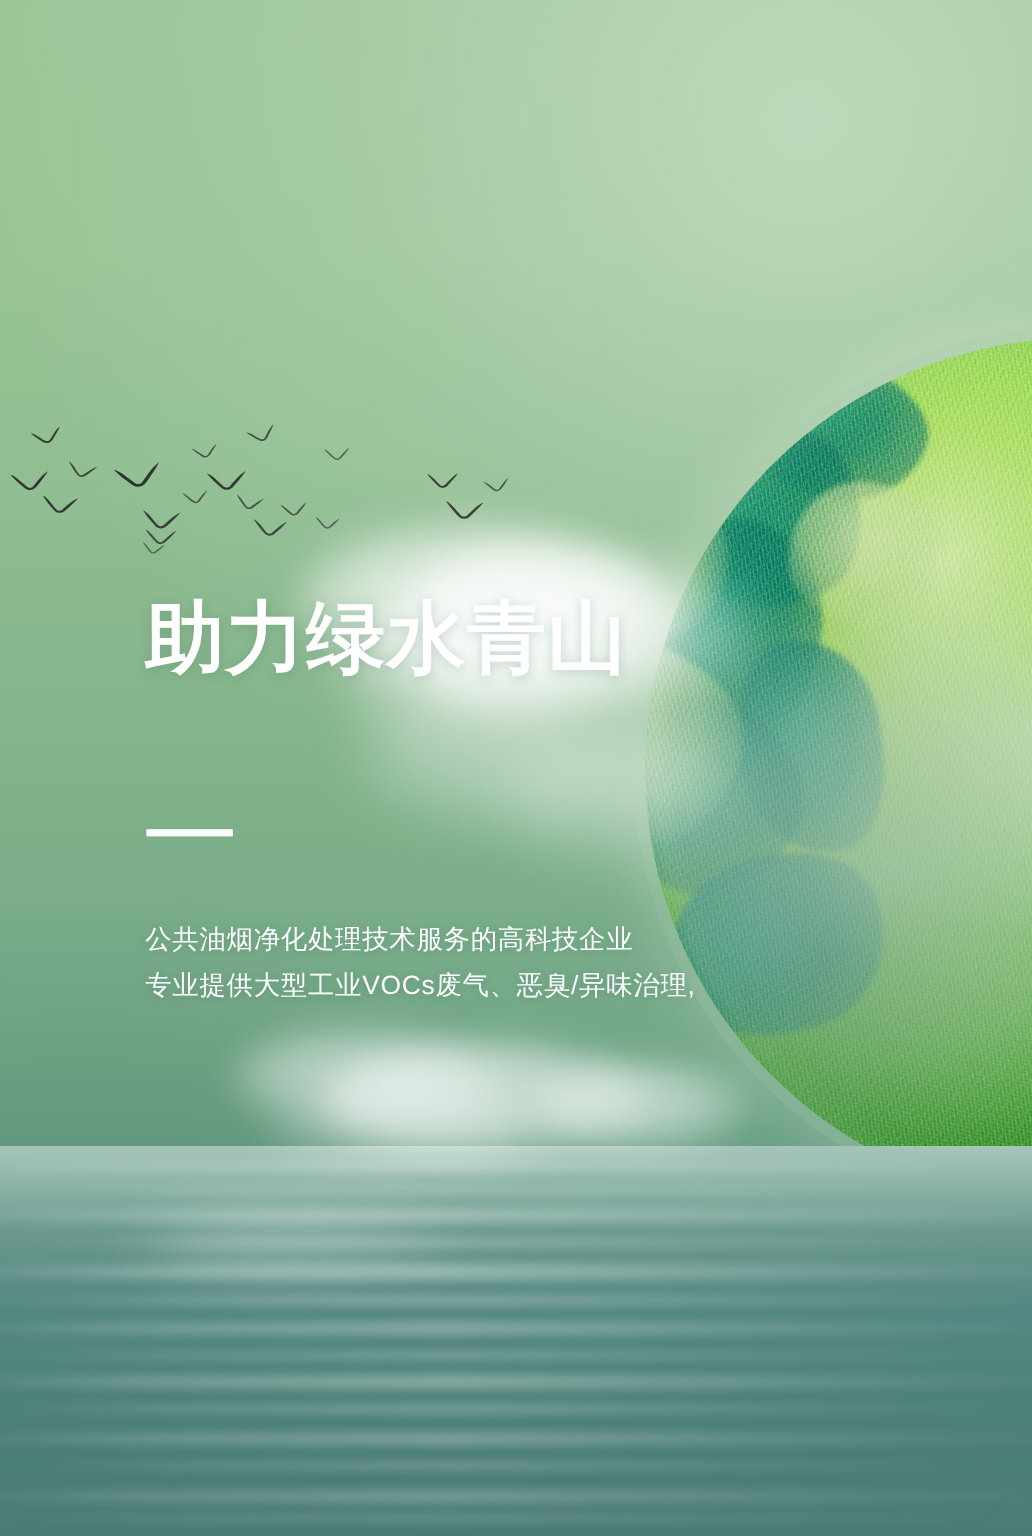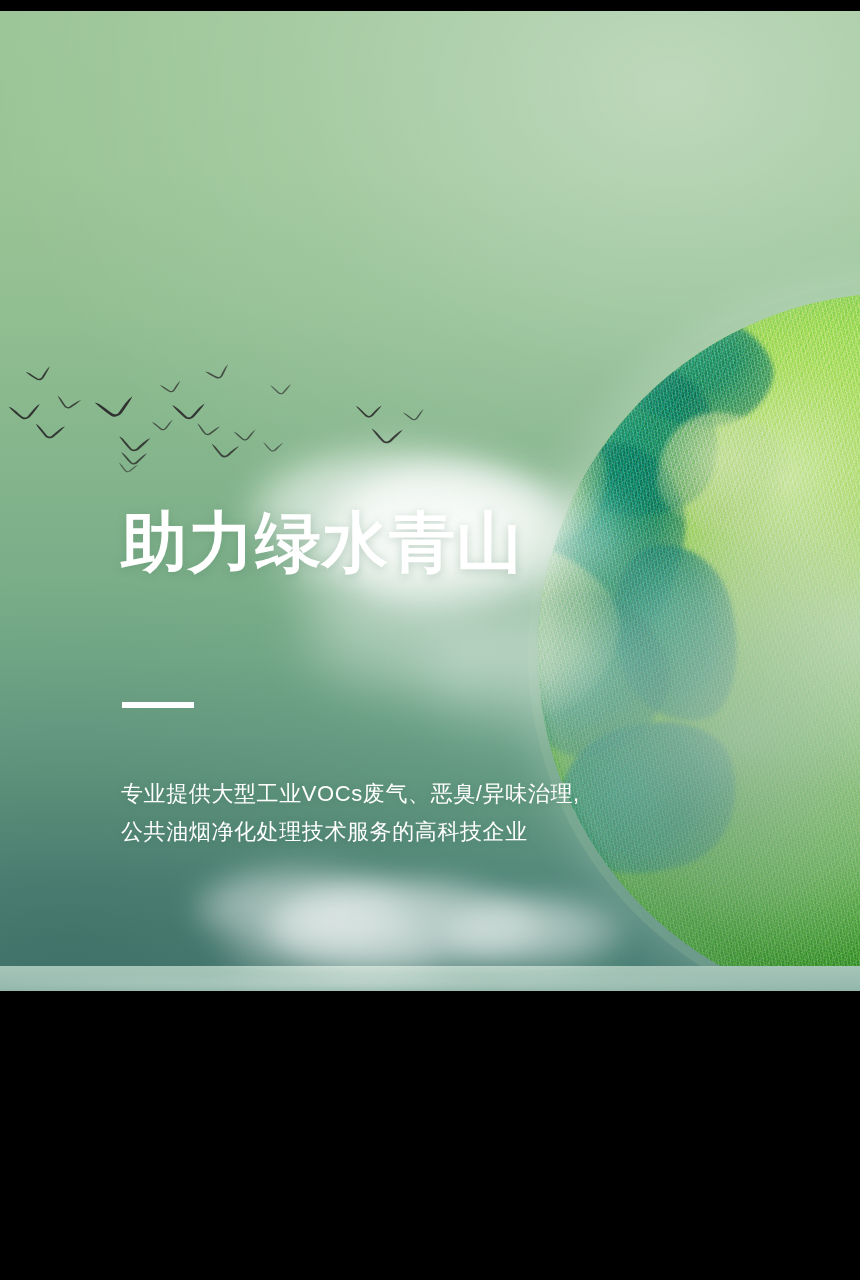--- a/index.html
+++ b/index.html
@@ -7,24 +7,23 @@
     padding: 0;
     background: #000;
   }
   body {
     font-family: "Liberation Sans", "DejaVu Sans", sans-serif;
   }
 
   #banner {
     position: relative;
     width: 860px;
-    height: 980px;
+    height: 1280px;
     overflow: hidden;
     background: #404040;
-    margin-top: 11px;
   }
 
   
   .sky {
     position: absolute;
     inset: 0;
     background:
       linear-gradient(to bottom,
         #9cc598 0%,
         #9ac496 16%,
@@ -400,18 +399,18 @@
     </div>
 
   <div class="content">
     <div class="headline">
       <span class="line">助力绿水青山</span>
     </div>
 
     <div class="divider"></div>
 
     <div class="subtitle">
+      <span class="line">公共油烟净化处理技术服务的高科技企业</span>
       <span class="line">专业提供大型工业VOCs废气、恶臭/异味治理,</span>
-      <span class="line">公共油烟净化处理技术服务的高科技企业</span>
     </div>
   </div>
 
 </div>
 
 </body></html>

